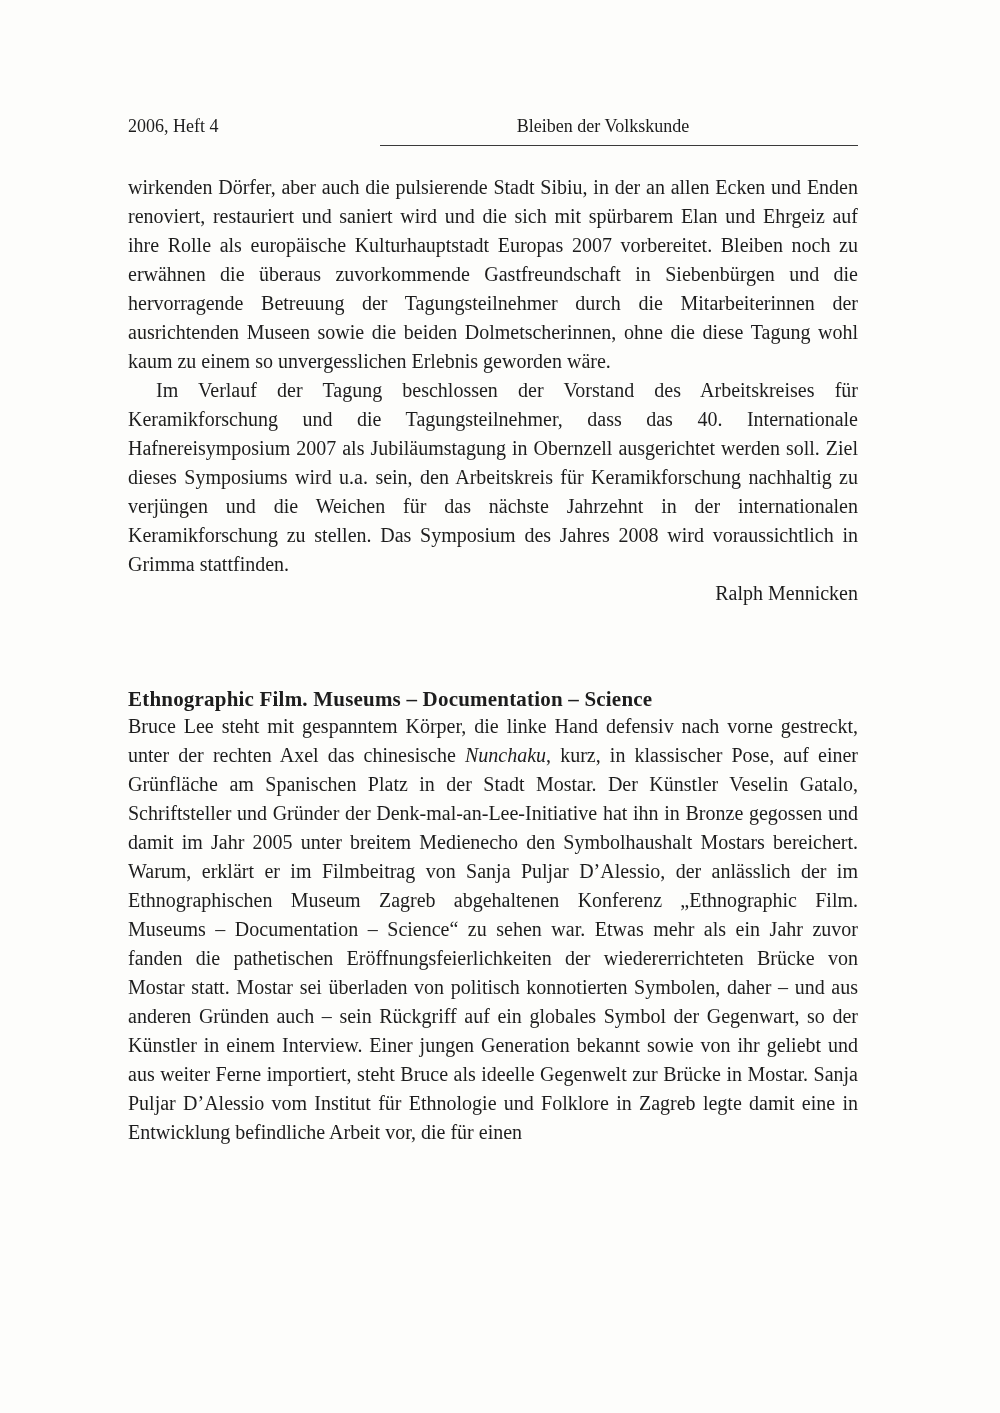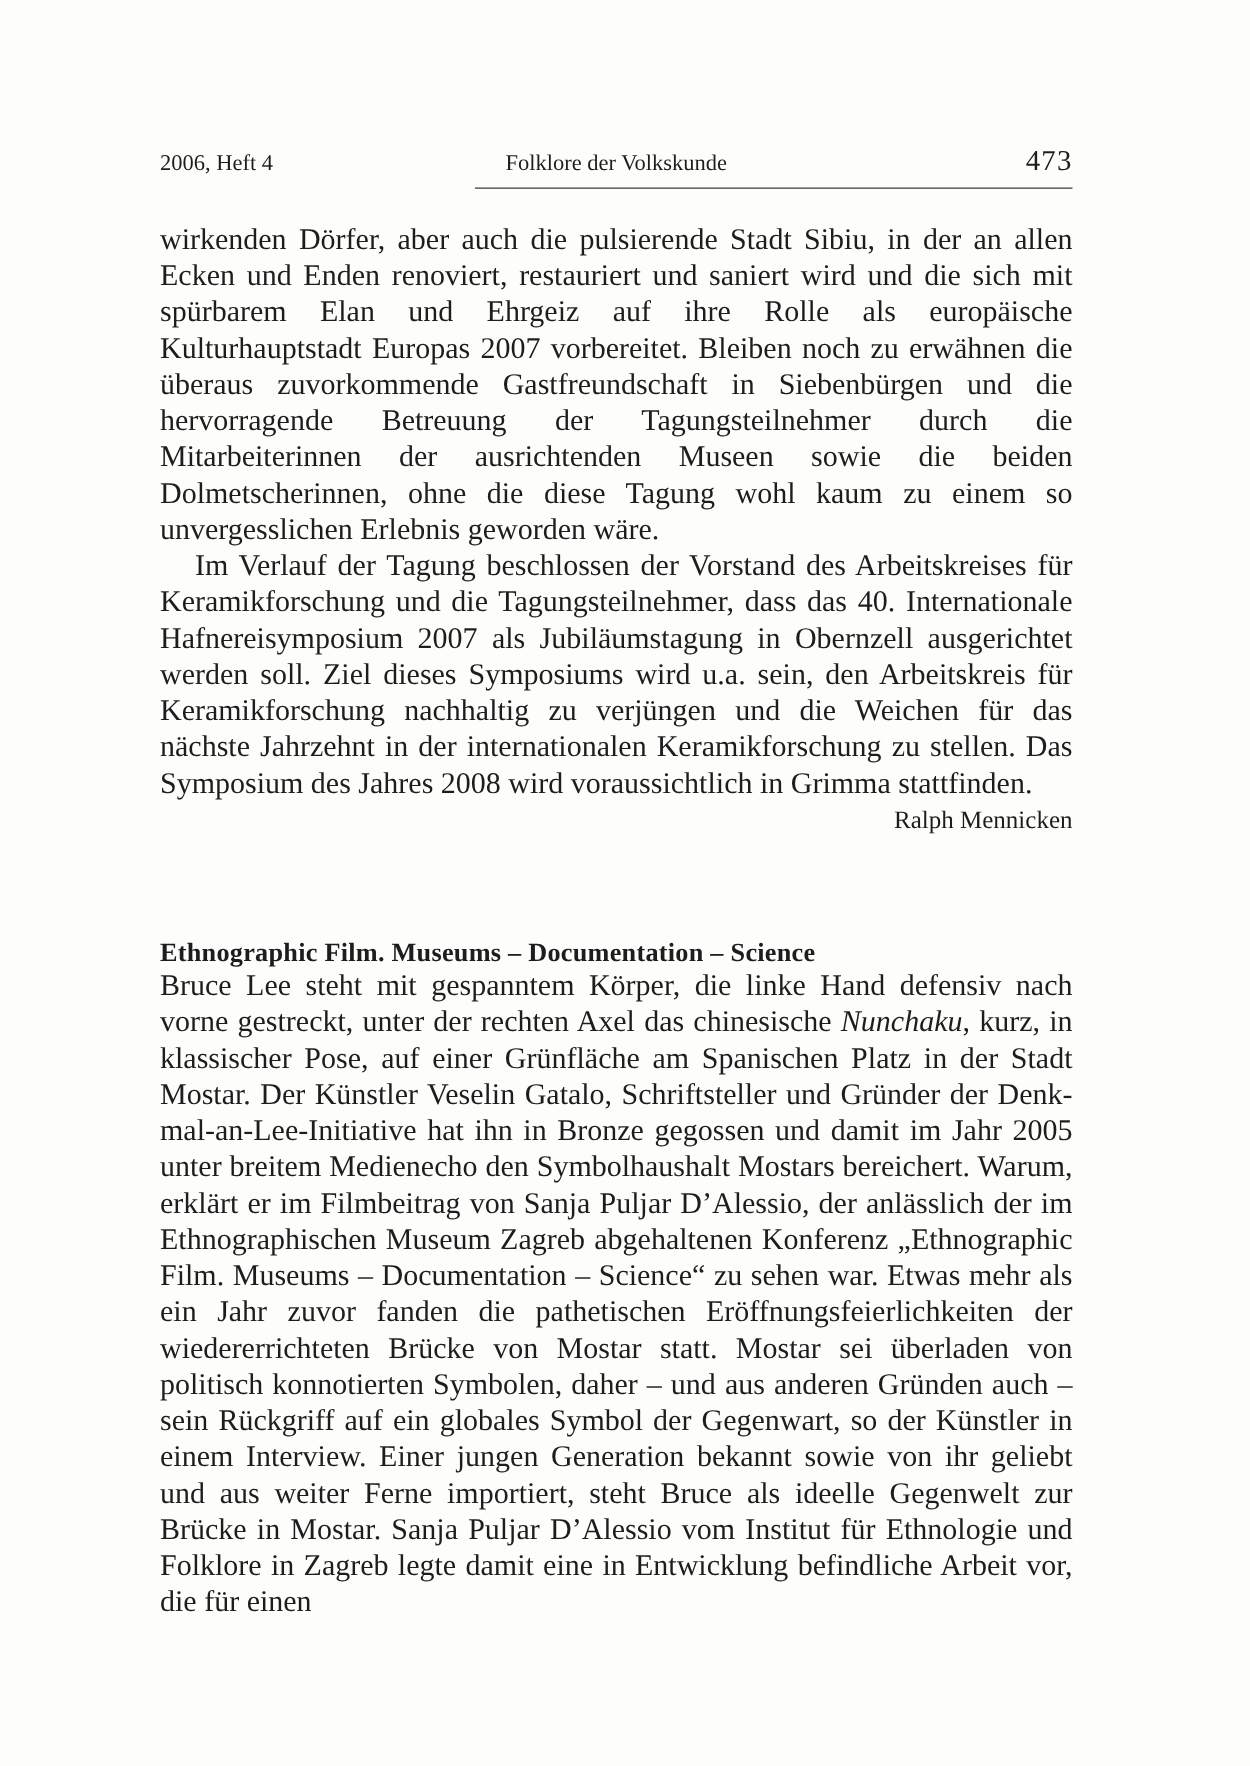--- a/index.html
+++ b/index.html
@@ -34,21 +34,21 @@
     font-size: 23px;
     letter-spacing: 1px;
   }
   .head-rule {
     margin-top: 8px;
     margin-left: 252px;
     height: 0;
     border-top: 1.5px solid #3a3a3a;
   }
   p.body-text {
-    font-size: 24px;
+    font-size: 20px;
     line-height: 29px;
     text-align: justify;
     text-justify: inter-word;
   }
   .first-para { margin-top: 27px; }
   .indented { text-indent: 28px; }
   .author-line {
     font-size: 20px;
     line-height: 29px;
     text-align: right;
@@ -70,22 +70,21 @@
   em.term { font-style: italic; }
 </style>
 </head>
 <body>
 
 <div class="page">
   <div class="content">
 
     <div class="running-head">
       <span class="issue">2006, Heft 4</span>
-      <span class="journal">Folklore der Volkskunde</span>
-      <span class="pagenum">473</span>
+      <span class="journal">Bleiben der Volkskunde</span>
     </div>
 
     <div class="head-rule"></div>
 
     <p class="body-text first-para">wirkenden Dörfer, aber auch die pulsierende Stadt Sibiu, in der an allen Ecken und Enden renoviert, restauriert und saniert wird und die sich mit spürbarem Elan und Ehrgeiz auf ihre Rolle als europäische Kulturhauptstadt Europas 2007 vorbereitet. Bleiben noch zu erwähnen die überaus zuvorkommende Gastfreundschaft in Siebenbürgen und die hervorragende Betreuung der Tagungsteilnehmer durch die Mitarbeiterinnen der ausrichtenden Museen sowie die beiden Dolmetscherinnen, ohne die diese Tagung wohl kaum zu einem so unvergesslichen Erlebnis geworden wäre.</p>
 
     <p class="body-text indented">Im Verlauf der Tagung beschlossen der Vorstand des Arbeitskreises für Keramikforschung und die Tagungsteilnehmer, dass das 40. Internationale Hafnereisymposium 2007 als Jubiläumstagung in Obernzell ausgerichtet werden soll. Ziel dieses Symposiums wird u.a. sein, den Arbeitskreis für Keramikforschung nachhaltig zu verjüngen und die Weichen für das nächste Jahrzehnt in der internationalen Keramikforschung zu stellen. Das Symposium des Jahres 2008 wird voraussichtlich in Grimma stattfinden.</p>
 
     <p class="author-line">Ralph Mennicken</p>
 

